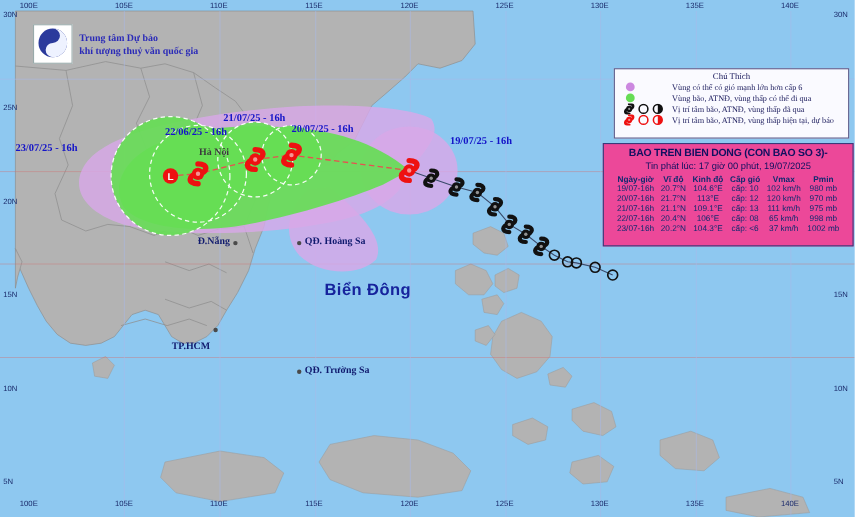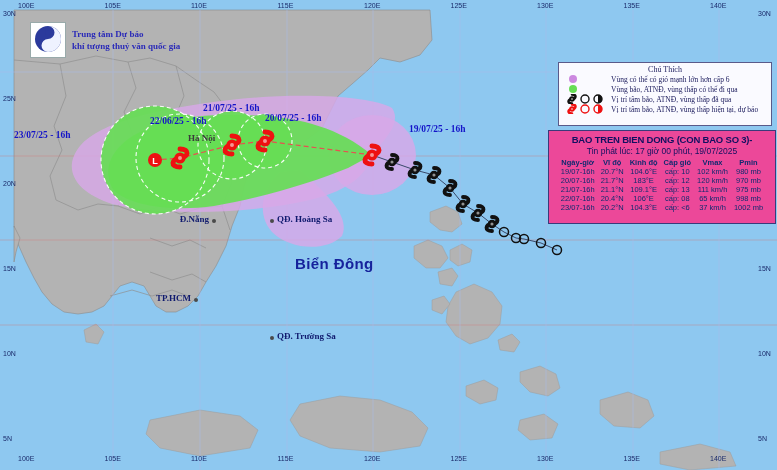--- a/index.html
+++ b/index.html
@@ -252,28 +252,28 @@
   <div id="lat-right">
       <div class="axis-label" style="left: 758px; top: 10px;">30N</div>
       <div class="axis-label" style="left: 758px; top: 95px;">25N</div>
       <div class="axis-label" style="left: 758px; top: 180px;">20N</div>
       <div class="axis-label" style="left: 758px; top: 265px;">15N</div>
       <div class="axis-label" style="left: 758px; top: 350px;">10N</div>
       <div class="axis-label" style="left: 758px; top: 435px;">5N</div>
     </div>
 
   <div class="sea-label" style="left:295px;top:255px;">Biển Đông</div>
-  <div class="hanoi-label" style="left:188px;top:133px;">Hà Nội</div>
+  <div class="hanoi-label" style="left:181px;top:133px;">Hà Nội</div>
   <div id="city-layer">
       <div class="citydot" style="left: 212px; top: 219px;"></div>
       <div class="geo-label" style="top: 214px; left: 209px; transform: translateX(-100%);">Đ.Nẵng</div>
       <div class="citydot" style="left: 270px; top: 219px;"></div>
       <div class="geo-label" style="top: 214px; left: 277px;">QĐ. Hoàng Sa</div>
       <div class="citydot" style="left: 194px; top: 298px;"></div>
-      <div class="geo-label" style="top: 293px; left: 191px; transform: translateX(-100%);">TP.HCM</div>
+      <div class="geo-label" style="top: 309px; left: 191px; transform: translateX(-100%);">TP.HCM</div>
       <div class="citydot" style="left: 270px; top: 336px;"></div>
       <div class="geo-label" style="top: 331px; left: 277px;">QĐ. Trường Sa</div>
     </div>
   <div id="track-label-layer">
       <div class="track-label" style="left: 409px; top: 124px;">19/07/25 - 16h</div>
       <div class="track-label" style="left: 265px; top: 113px;">20/07/25 - 16h</div>
       <div class="track-label" style="left: 203px; top: 103px;">21/07/25 - 16h</div>
       <div class="track-label" style="left: 150px; top: 116px;">22/06/25 - 16h</div>
       <div class="track-label" style="left: 14px; top: 130px;">23/07/25 - 16h</div>
     </div>
@@ -366,21 +366,21 @@
             <td>19/07-16h</td>
             <td>20.7°N</td>
             <td>104.6°E</td>
             <td>cấp: 10</td>
             <td>102 km/h</td>
             <td>980 mb</td>
           </tr>
           <tr>
             <td>20/07-16h</td>
             <td>21.7°N</td>
-            <td>183°E</td>
+            <td>113°E</td>
             <td>cấp: 12</td>
             <td>120 km/h</td>
             <td>970 mb</td>
           </tr>
           <tr>
             <td>21/07-16h</td>
             <td>21.1°N</td>
             <td>109.1°E</td>
             <td>cấp: 13</td>
             <td>111 km/h</td>

